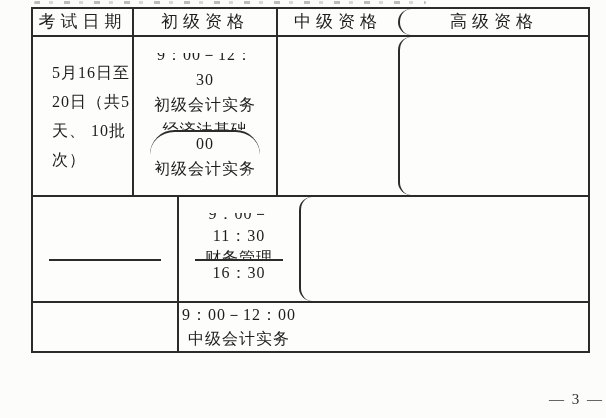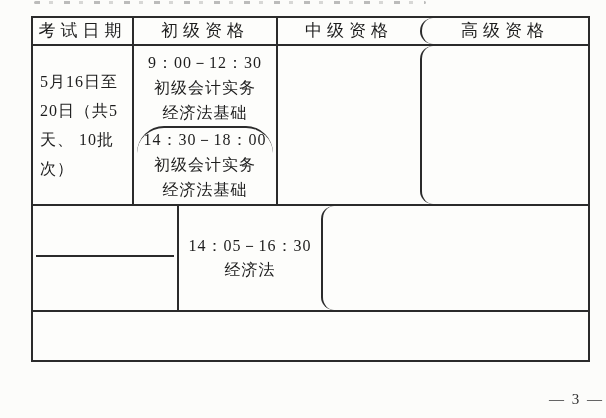--- a/index.html
+++ b/index.html
@@ -28,21 +28,21 @@
       rgba(0,0,0,0) 6px 15px,
       rgba(130,130,130,0.3) 15px 19px,
       rgba(0,0,0,0) 19px 30px);
     filter: blur(0.6px);
     border-radius: 2px;
   }
 
   .exam-table {
     position: absolute;
     left: 31px;
-    top: 16px;
+    top: 7px;
     width: 559px;
     border: 2px solid #2b2b2b;
     box-sizing: border-box;
     background: #fdfdfb;
     display: flex;
     flex-direction: column;
   }
 
   .row {
     display: flex;
@@ -67,45 +67,45 @@
     font-size: 16px;
     line-height: 24px;
     letter-spacing: 1px;
     overflow: hidden;
   }
   .cell + .cell {
     border-left: 2px solid #2b2b2b;
   }
   .c1 { width: 99px; }
   .c2 { width: 144px; }
-  .c3 { width: 144px; }
+  .c3 { width: 122px; }
   .c4 { flex: 1; border-radius: 13px; }
 
   .header-cell {
     font-size: 17px;
     letter-spacing: 5px;
     line-height: 24px;
     justify-content: center;
   }
 
   .date-cell-long {
     align-items: flex-start;
     text-align: left;
-    padding-left: 7px;
+    padding-left: 19px;
     line-height: 29px;
     letter-spacing: 1px;
   }
   .date-cell {
     line-height: 26px;
     letter-spacing: 1px;
   }
 
   
   .cell-split {
-    padding: 3px;
+    padding: 16px;
     justify-content: stretch;
     white-space: normal;
   }
   .sub {
     box-sizing: border-box;
     display: flex;
     flex-direction: column;
     justify-content: center;
     align-items: center;
     text-align: center;
@@ -162,25 +162,29 @@
     <div class="cell c3"></div>
     <div class="cell c4"></div>
   </div>
 
   <div class="row row-sep12">
     <div class="cell c2 cell-split">
       <div class="sub sub-sep-am"></div>
       <div class="sub sub-sep-pm"></div>
     </div>
     <div class="cell c3 cell-split">
+      <div class="sub sub-sep-am">9：00－11：30
+财务管理</div>
       <div class="sub sub-sep-pm">14：05－16：30
 经济法</div>
     </div>
     <div class="cell c4"></div>
   </div>
 
   <div class="row row-sep13">
     <div class="cell c2"></div>
+    <div class="cell c3">9：00－12：00
+中级会计实务</div>
   </div>
 
 </div>
 
 <div class="page-number">— 3 —</div>
 
 </body></html>

